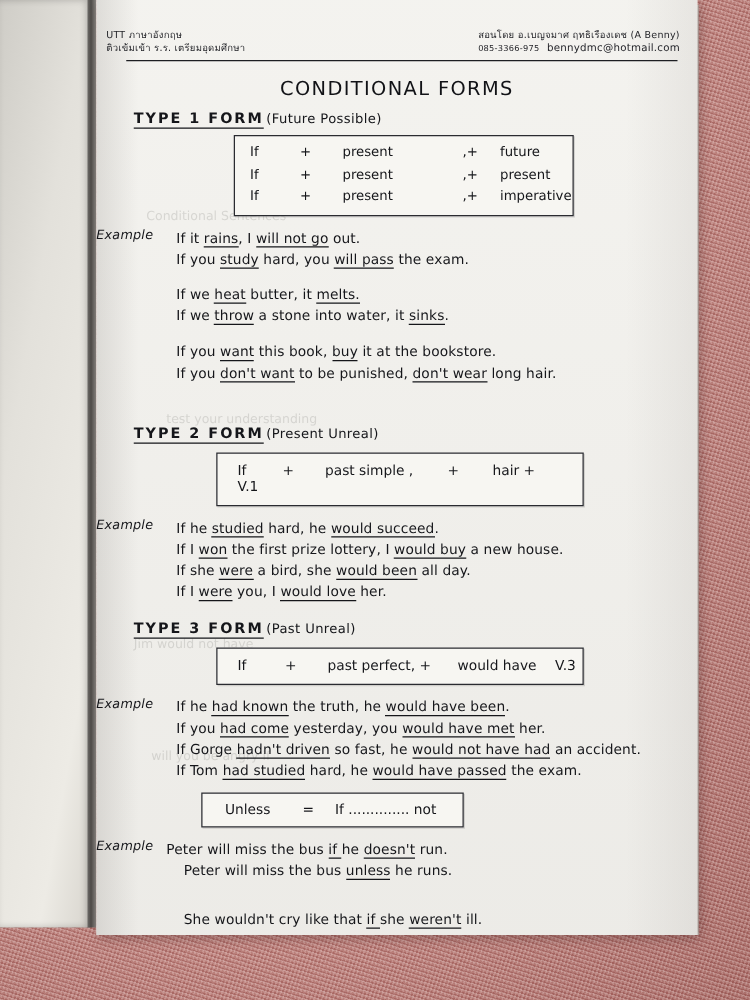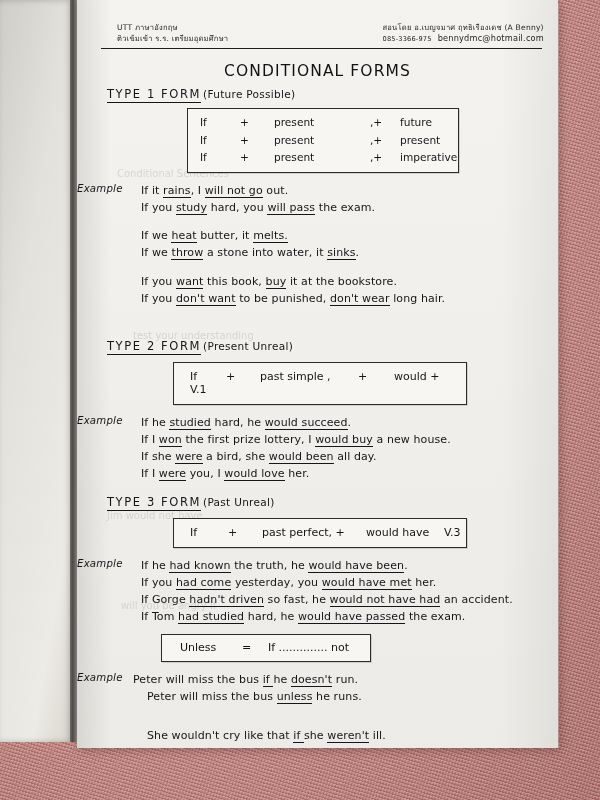--- a/index.html
+++ b/index.html
@@ -88,21 +88,21 @@
     z-index: 2;
     padding: 0;
     color: #15161a;
   }
 
   
   .hdr {
     display: flex;
     justify-content: space-between;
     align-items: flex-start;
-    padding: 22px 14px 0 40px;
+    padding: 22px 14px 0 8px;
   }
   .hdr-col { line-height: 1.45; }
   .hdr-col.right { text-align: left; }
   .hdr-line {
     font-size: 7.6px;
     letter-spacing: 0.2px;
     color: #24252a;
     white-space: nowrap;
   }
   .hdr-line.small { font-size: 6.6px; }
@@ -127,20 +127,21 @@
   .sec-head {
     margin: 6px 0 0 30px;
     font-size: 11.5px;
     letter-spacing: 0.3px;
     white-space: nowrap;
   }
   .sec-head .tp {
     border-bottom: 1.4px solid #15161a;
     padding-bottom: 1px;
     letter-spacing: 1.6px;
+    font-weight: bold;
   }
   .sec-head .paren {
     font-size: 10.5px;
     margin-left: 2px;
   }
 
   
   .formbox {
     border: 1.5px solid #2a2b30;
     background: #f7f6f2;
@@ -316,21 +317,21 @@
     <div class="sec-head" style="margin-top:32px;">
       <span class="tp">TYPE  2  FORM</span><span class="paren">(Present Unreal)</span>
     </div>
 
     <div class="formbox box2">
       <div class="row">
         <span>If</span>
         <span>+</span>
         <span>past simple ,</span>
         <span>+</span>
-        <span>would  +</span>
+        <span>hair  +</span>
         <span>V.1</span>
       </div>
     </div>
 
     <div class="ex">
       <div class="ex-label">Example</div>
       <div class="ex-lines">
         <div class="ex-line">If he <u>studied</u> hard, he <u>would succeed</u>.</div>
         <div class="ex-line">If I <u>won</u> the first prize lottery, I <u>would buy</u> a new house.</div>
         <div class="ex-line">If she <u>were</u> a bird, she <u>would been</u> all day.</div>

